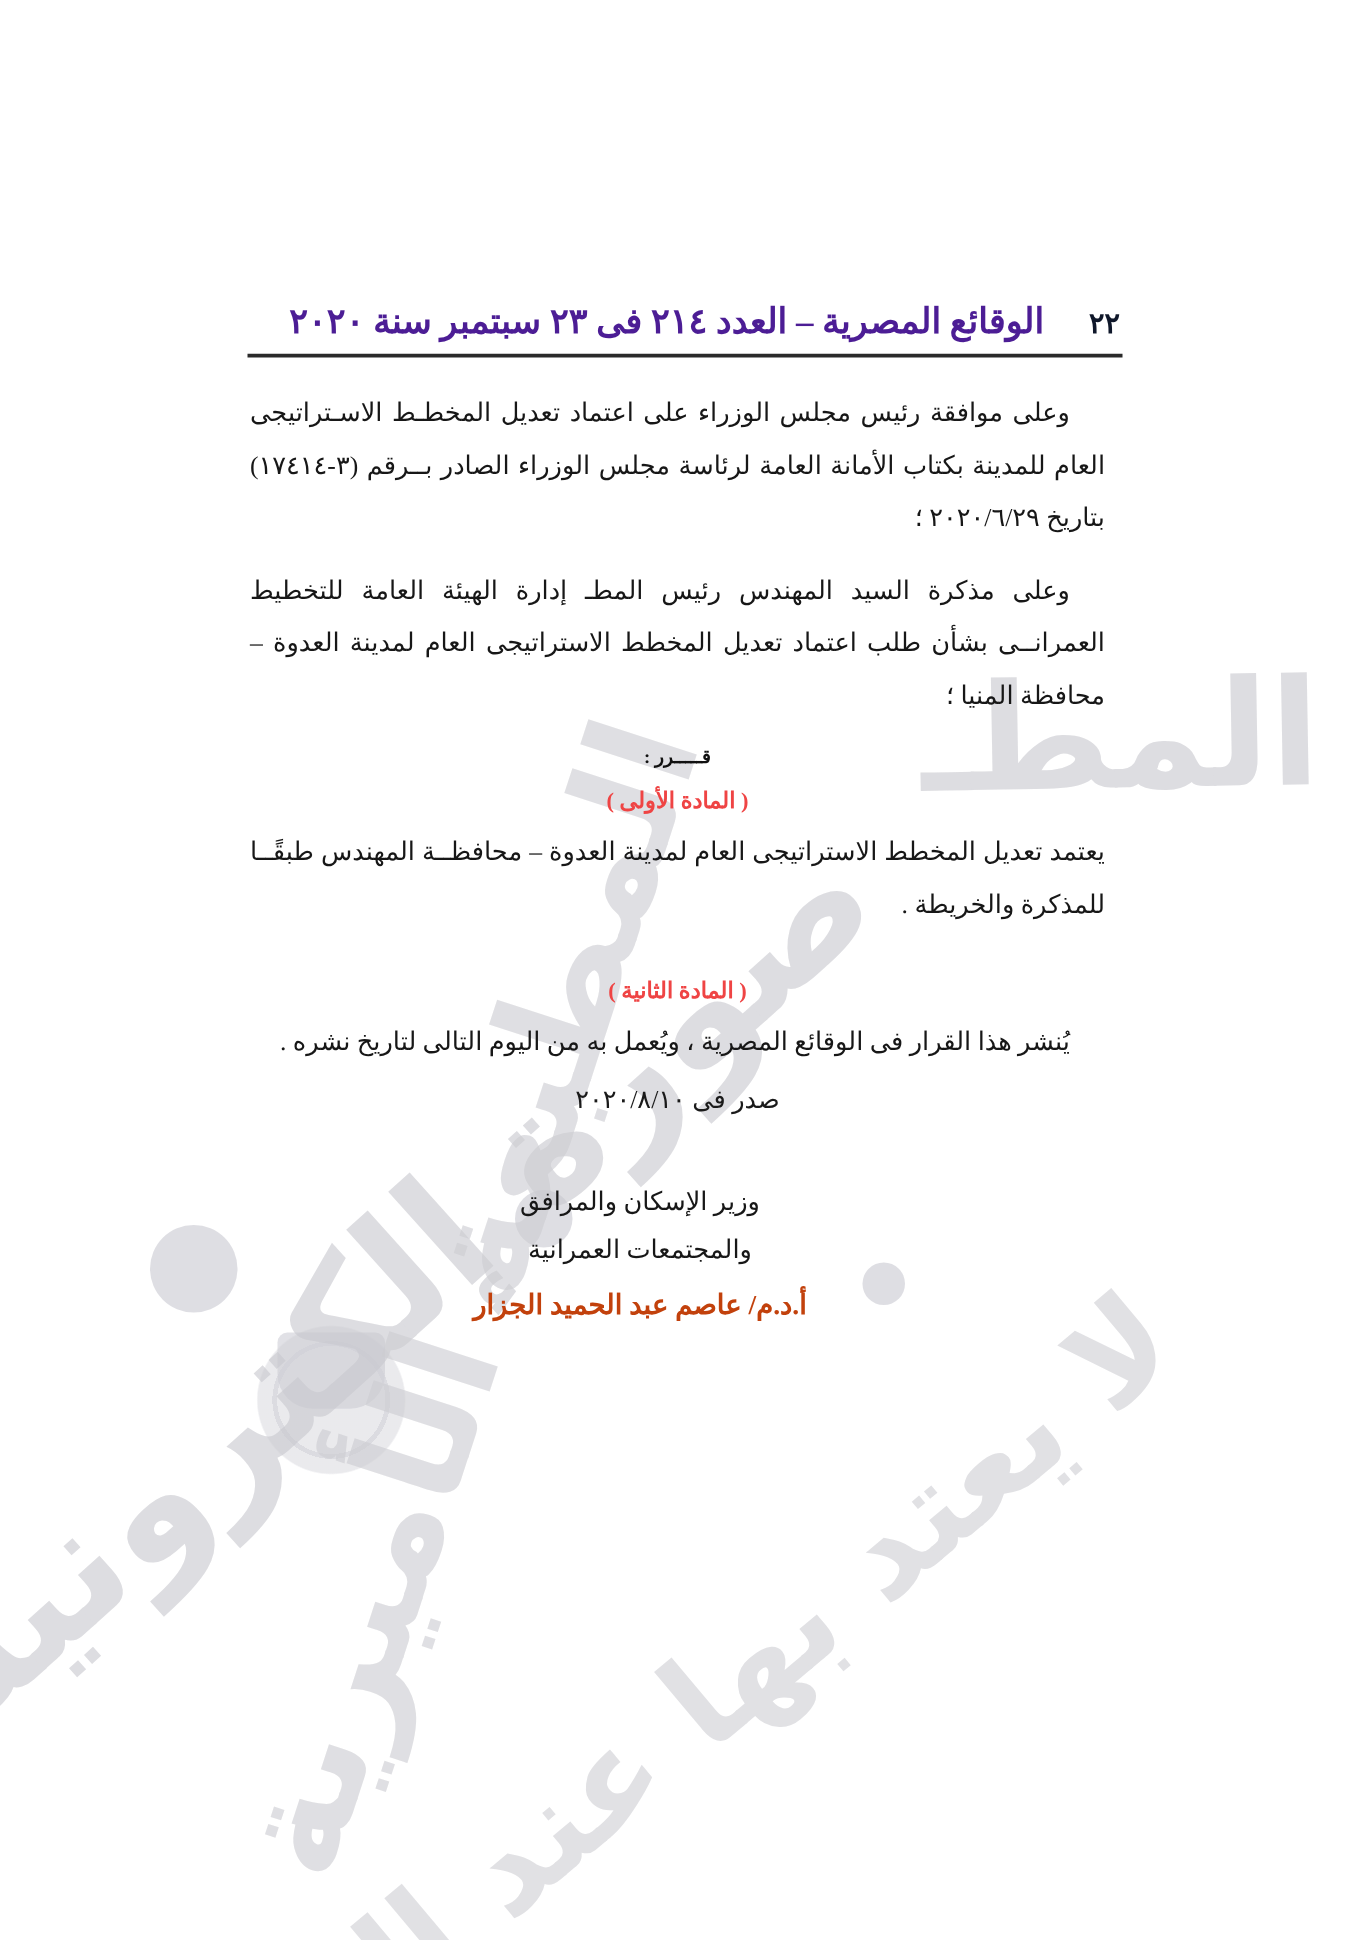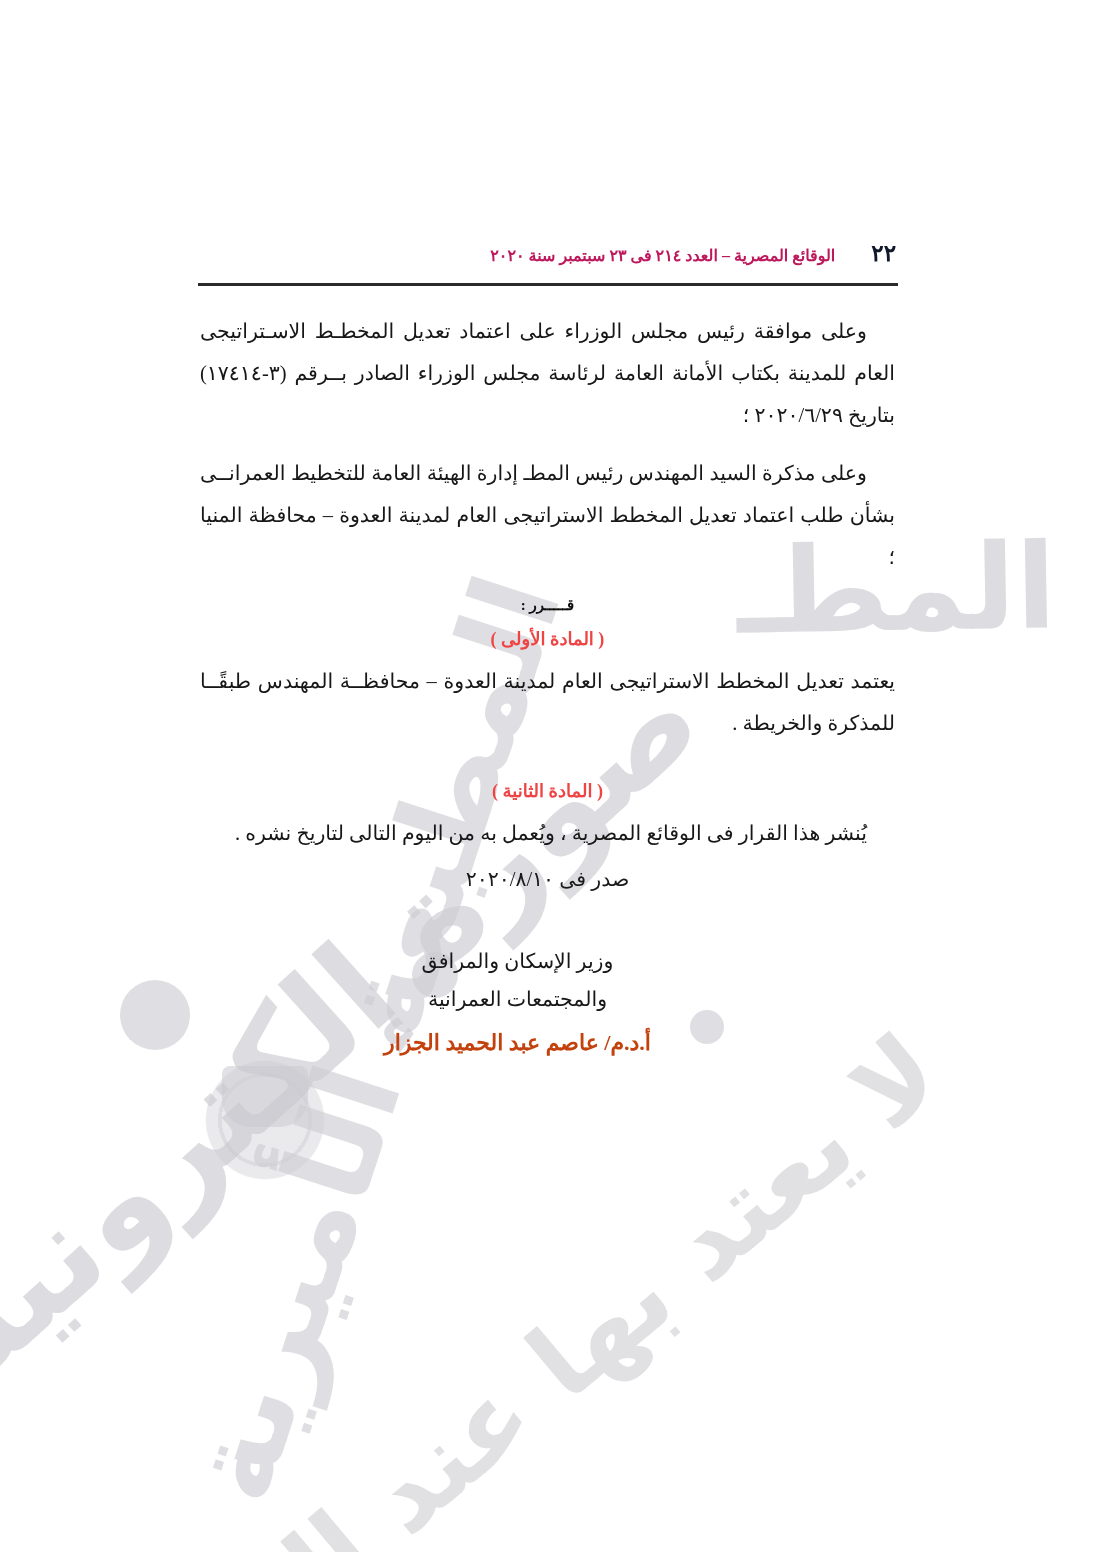--- a/index.html
+++ b/index.html
@@ -107,38 +107,38 @@
     justify-content: flex-start;
     gap: 36px;
   }
   .page-no {
     font-size: 23px;
     font-weight: 700;
     color: #0f172a;
     letter-spacing: 1px;
   }
   .header-title {
-    font-size: 16px;
-    font-weight: 700;
-    color: #be185d;
+    font-size: 28px;
+    font-weight: 700;
+    color: #4c1d95;
     white-space: nowrap;
   }
   .rule {
     position: absolute;
     top: 283px;
     right: 198px;
     left: 198px;
     height: 3px;
     background: #2a2a2a;
   }
 
   .body-area {
     position: absolute;
     top: 310px;
-    right: 201px;
+    right: 212px;
     left: 200px;
   }
 
   p.para {
     margin: 0 0 6px 0;
     font-size: 20.5px;
     line-height: 42px;
     text-align: justify;
     text-align-last: right;
     color: #171717;

